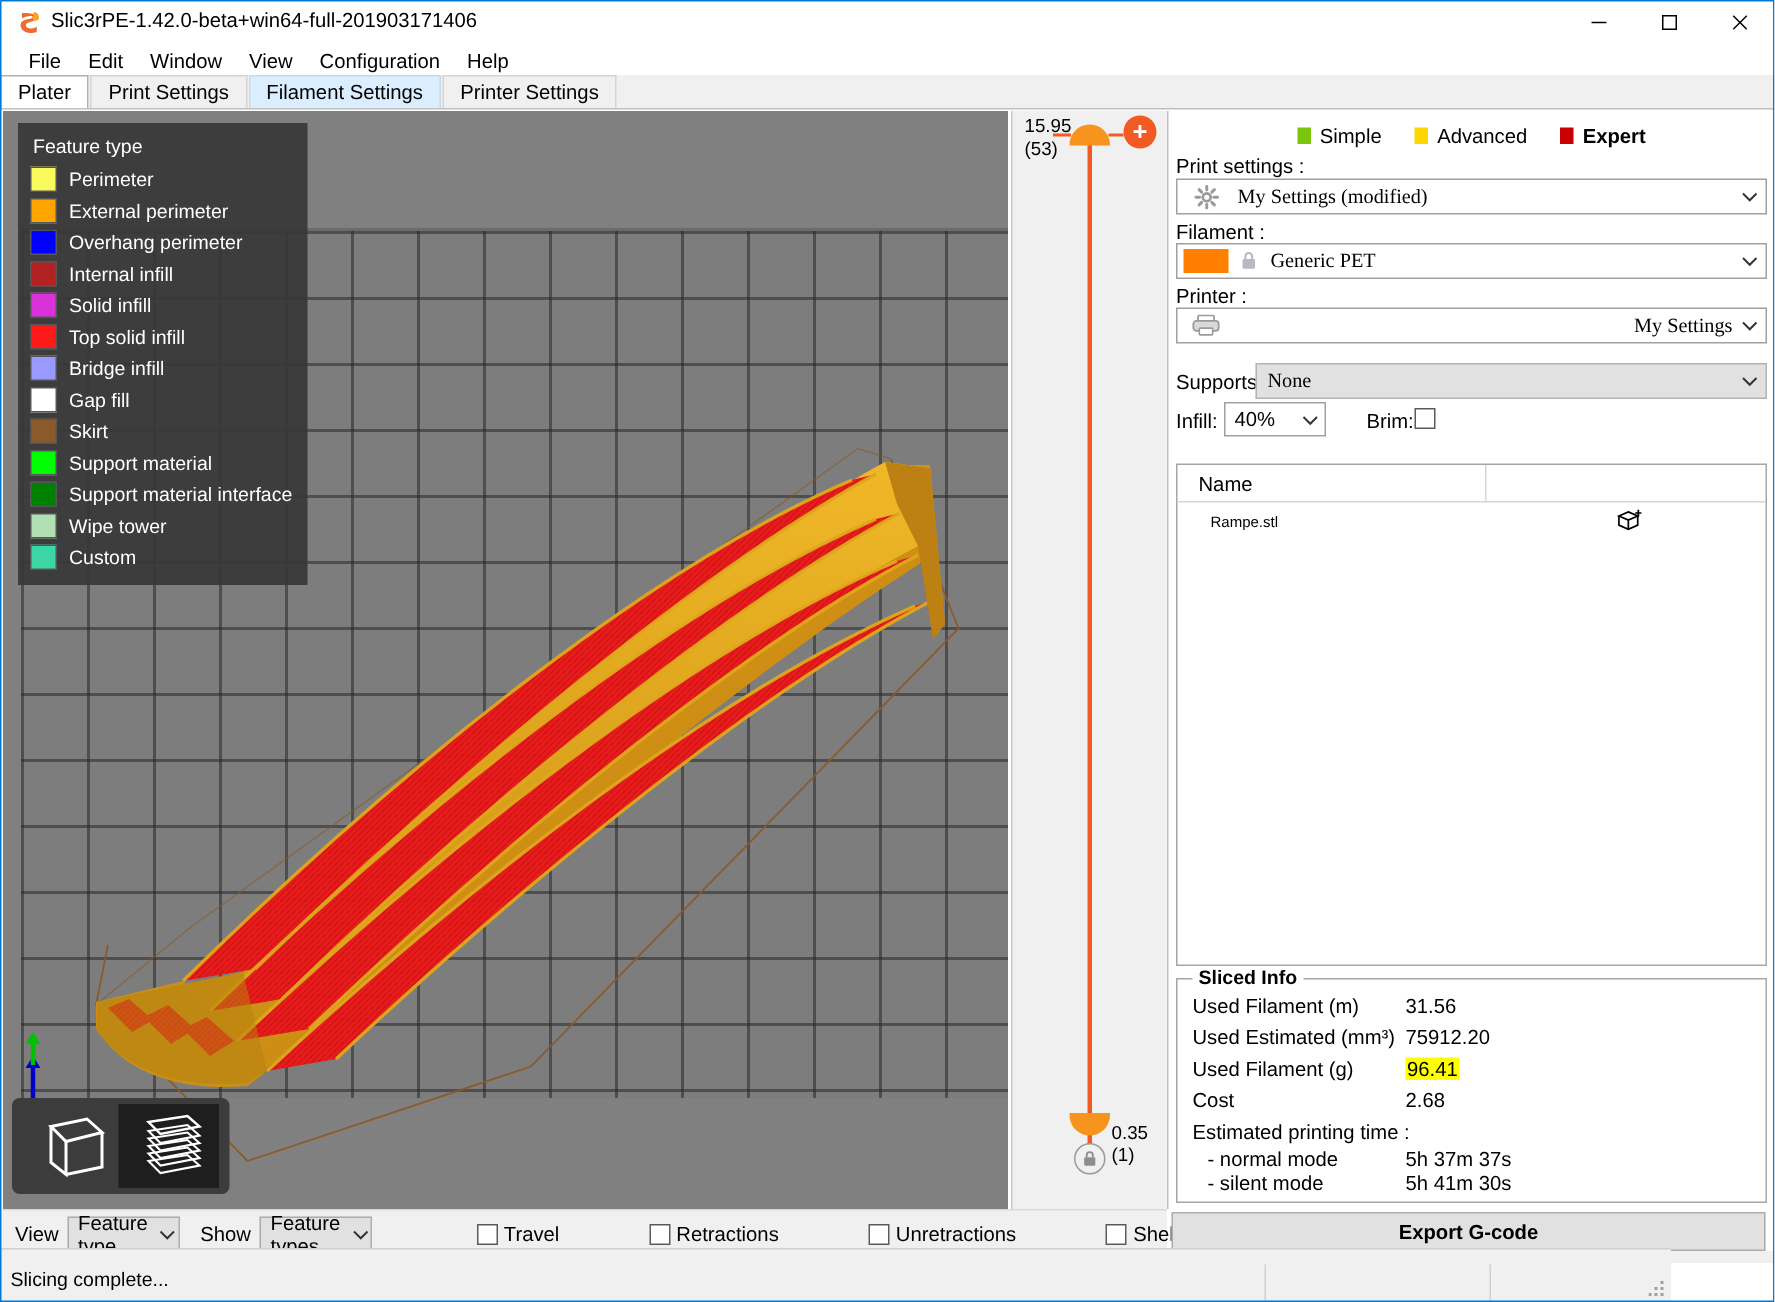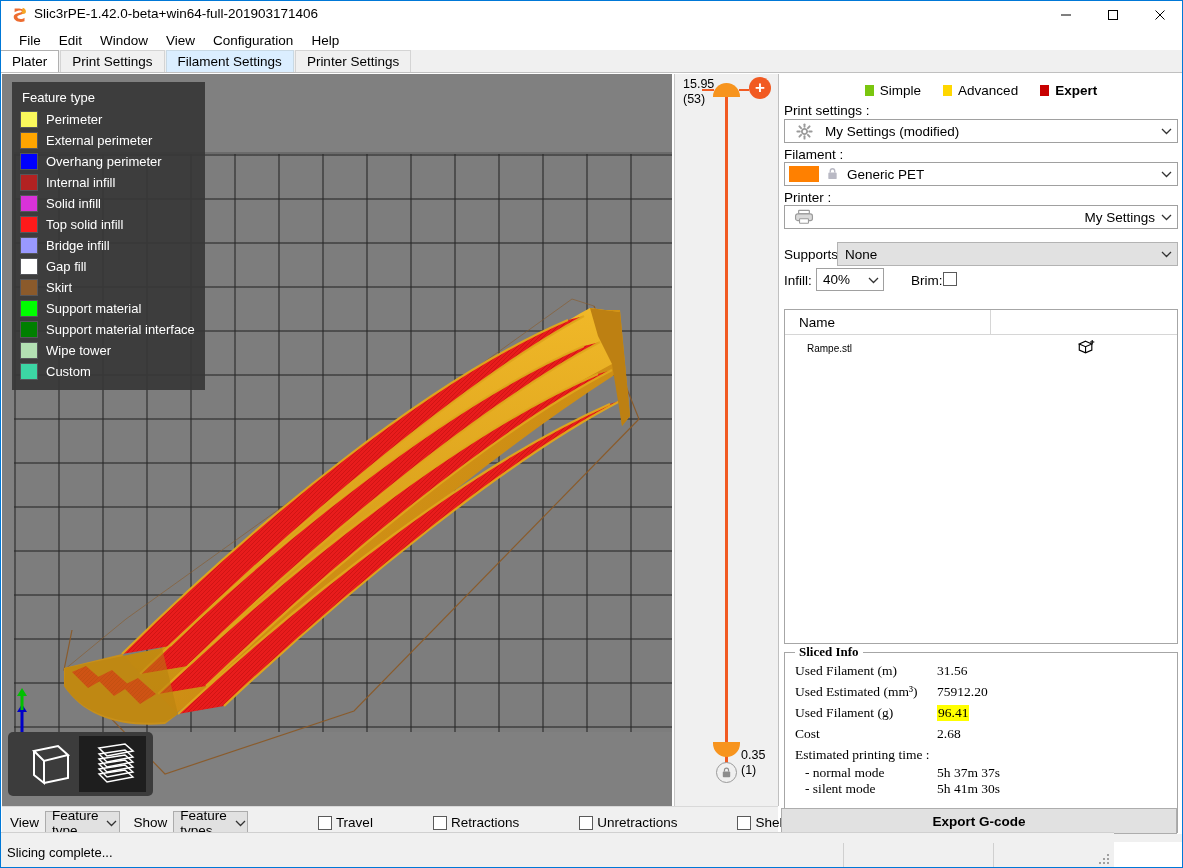--- a/index.html
+++ b/index.html
@@ -203,21 +203,21 @@
     background: #ffffff;
     border: 1px solid #a0a0a0;
     display: flex; align-items: center;
     font-size: 13.5px; color: #000;
   }
   .combo.grey { background: #e1e1e1; border-color: #b3b3b3; }
   .combo .cb-icon {
     width: 38px; height: 22px; display: flex; align-items: center; justify-content: center;
     flex: 0 0 auto;
   }
-  .combo .cb-text { flex: 1 1 auto; padding-left: 2px; white-space: nowrap; overflow: hidden; }
+  .combo .cb-text { flex: 1 1 auto; padding-left: 2px; white-space: nowrap; overflow: hidden; font-family: Liberation Serif, serif; }
   .combo .cb-arrow {
     width: 22px; flex: 0 0 auto; display:flex; align-items:center; justify-content:center;
   }
   .swatch-orange {
     width: 30px; height: 16px; background: #ff8000; margin-left: 4px; flex:0 0 auto;
   }
 
   .small-combo {
     position: absolute; height: 23px;
     background: #ffffff; border: 1px solid #a0a0a0;
@@ -245,23 +245,22 @@
   .objlist-header .col-div { width: 1px; height: 25px; background: #d6d6d6; }
   .objrow {
     height: 26px; display: flex; align-items: center; font-size: 10px; color:#000;
     position: relative;
   }
   .objrow .o-name { padding-left: 22px; }
   .objrow .o-icon { position: absolute; left: 292px; top: 3px; }
 
   
   .sliced {
-    position: absolute; left: 5px; top: 578px; width: 394px; height: 181px;
+    position: absolute; left: 5px; top: 578px; width: 394px; height: 150px;
     border: 1px solid #a6a6a6;
-    font-family: Liberation Serif, serif;
   }
   .sliced-legend {
     position: absolute; left: 10px; top: -9px; background: #ffffff;
     font-size: 13px; font-weight: bold; padding: 0 4px; color: #000;
   }
   .si-row { position: absolute; font-size: 13.5px; color: #000; white-space: nowrap; }
   .si-key { left: 10px; }
   .si-val { left: 152px; }
   .hl { background: #ffff00; padding: 0 1px; }
 

